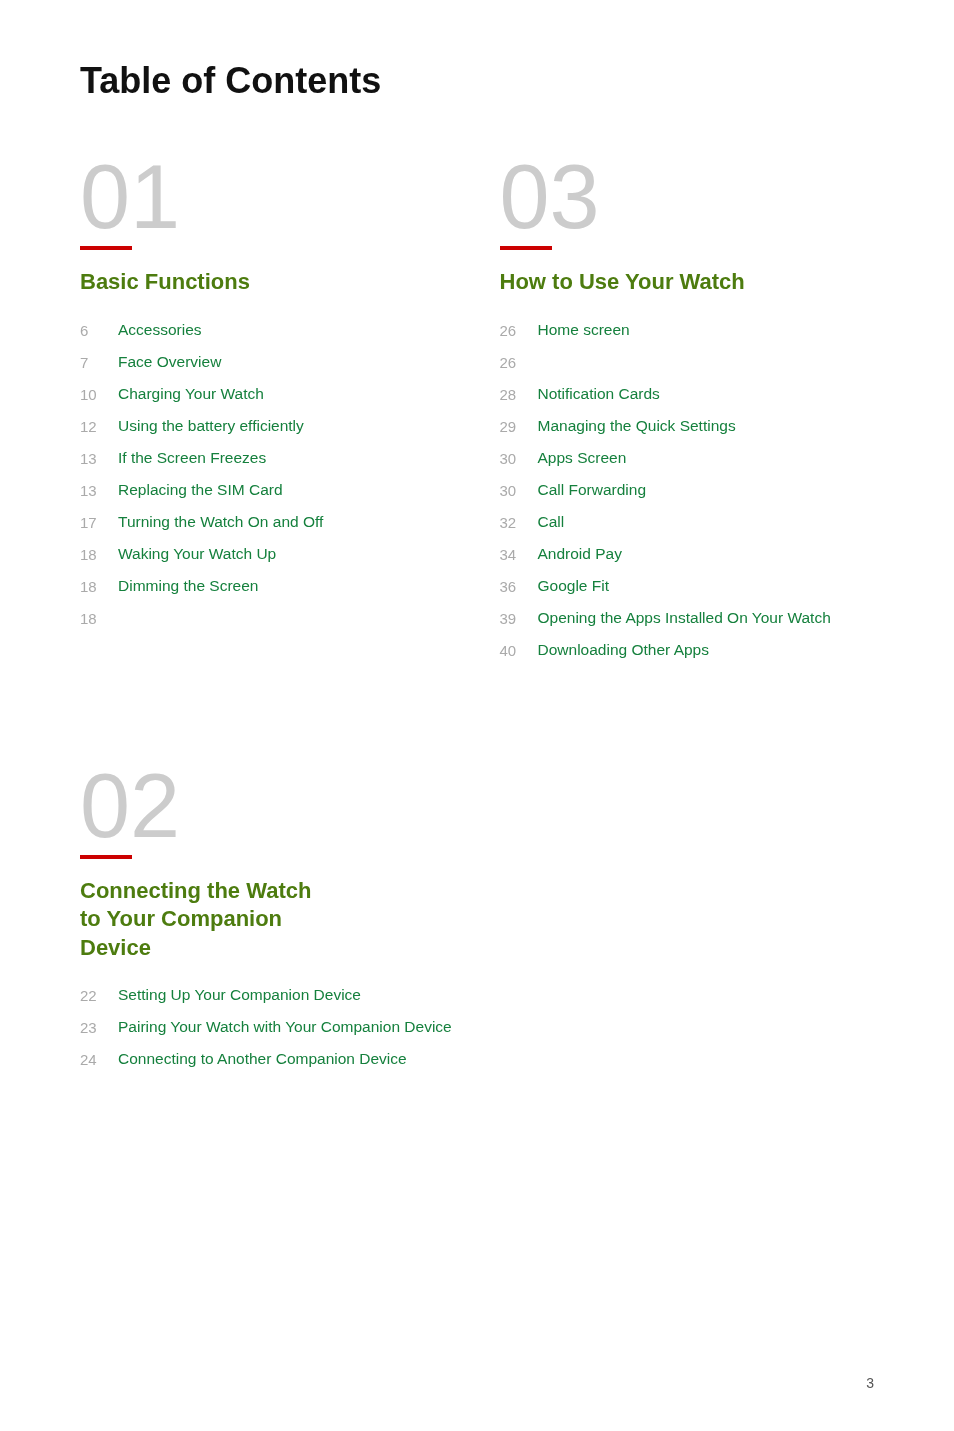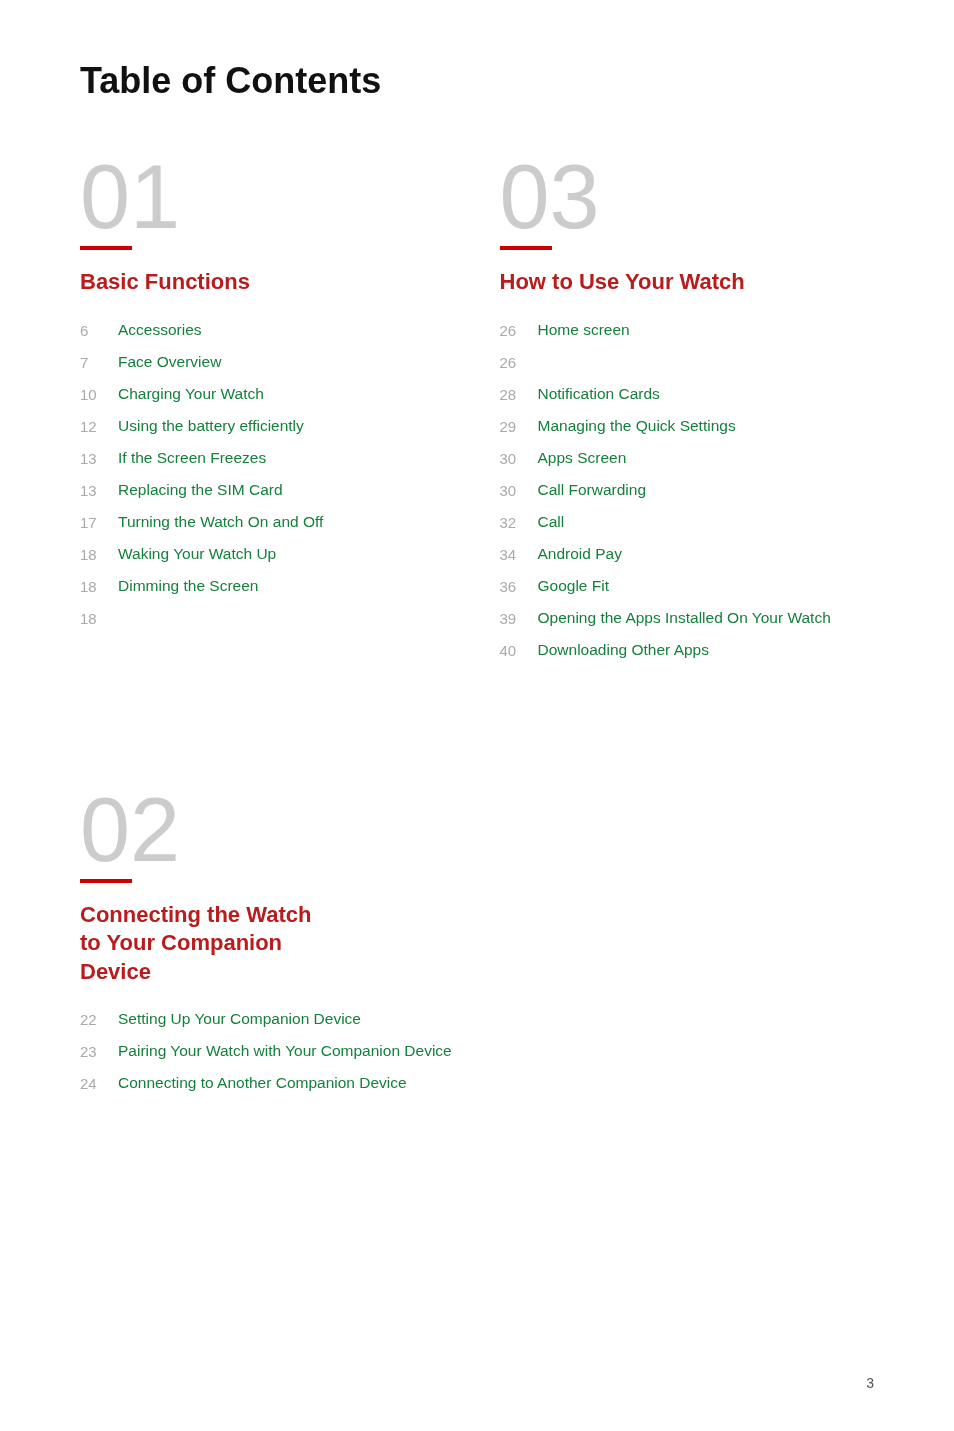--- a/index.html
+++ b/index.html
@@ -42,21 +42,21 @@
     .section-underline {
       width: 52px;
       height: 4px;
       background: #cc0000;
       margin-bottom: 18px;
     }
 
     .section-title {
       font-size: 22px;
       font-weight: 700;
-      color: #b91c1c;
+      color: #4d7c0f;
       margin-bottom: 22px;
       line-height: 1.3;
     }
 
     .toc-list {
       list-style: none;
       margin-bottom: 40px;
     }
 
     .toc-list li {
@@ -74,21 +74,21 @@
       flex-shrink: 0;
       padding-top: 1px;
     }
 
     .toc-text {
       color: #15803d;
       flex: 1;
     }
 
     .section-02 {
-      margin-top: 84px;
+      margin-top: 60px;
     }
 
     .page-number {
       position: absolute;
       bottom: 40px;
       right: 80px;
       font-size: 14px;
       color: #555555;
     }
   </style>

